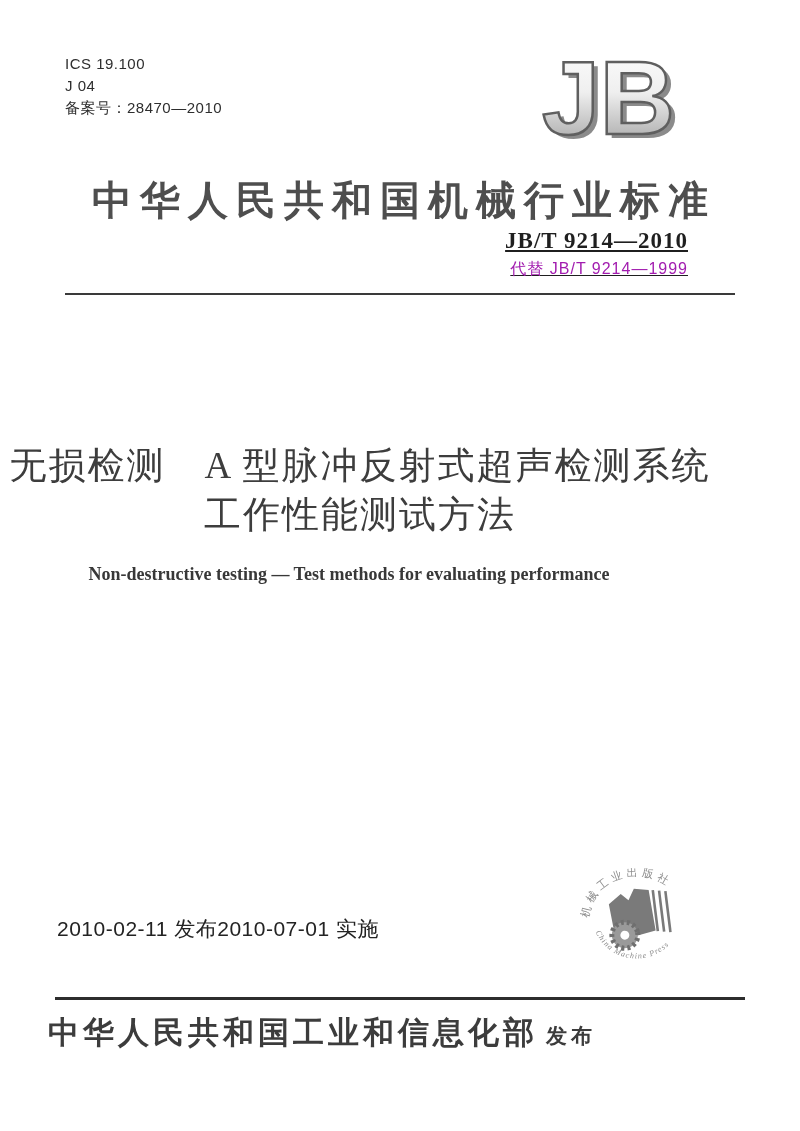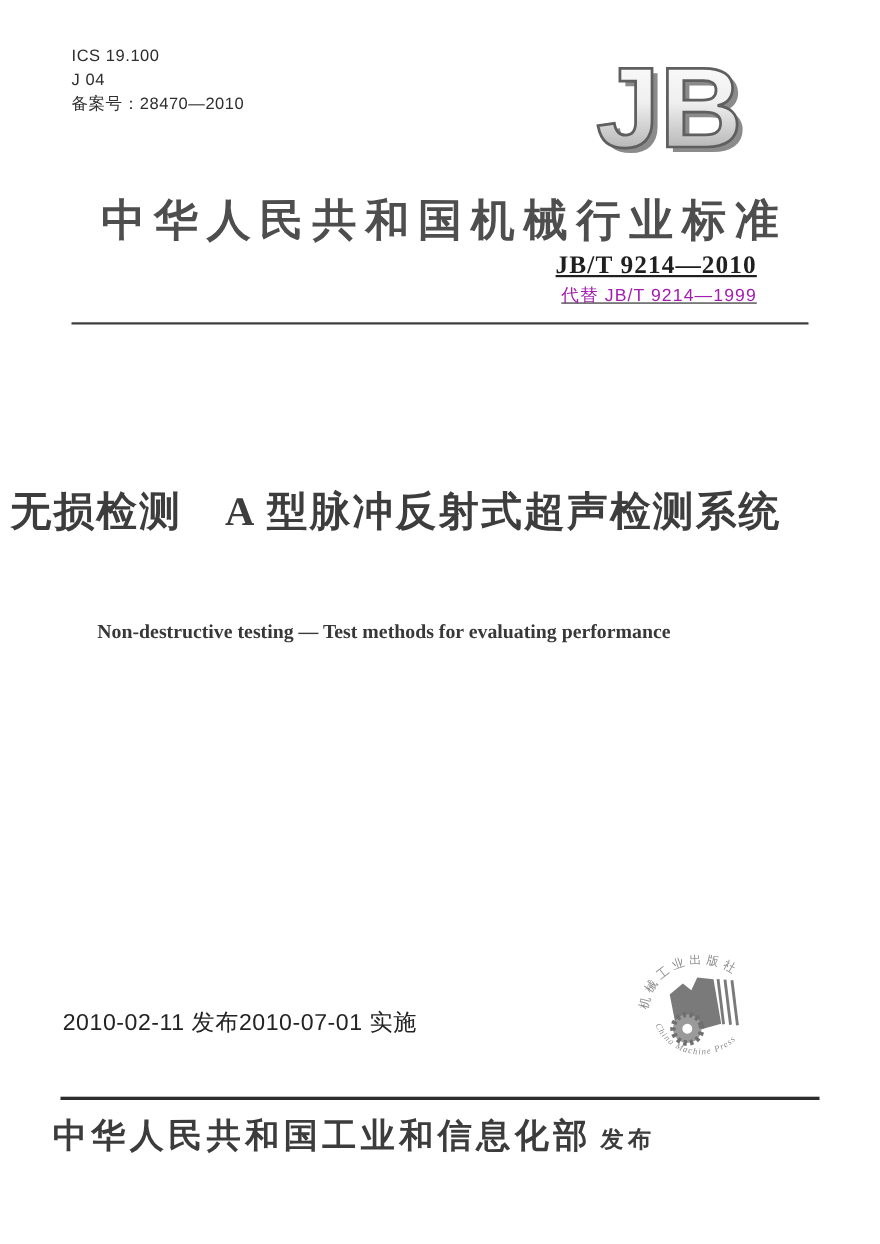--- a/index.html
+++ b/index.html
@@ -7,21 +7,21 @@
     position:relative;
     width:800px;height:1131px;
     margin:0 auto;
     background:#ffffff;
     font-family:"Liberation Sans",sans-serif;
     color:#333;
     overflow:hidden;
   }
   
   .meta{
-    position:absolute;left:65px;top:40px;
+    position:absolute;left:65px;top:53px;
     font-size:15px;line-height:21px;color:#2e2e2e;
     letter-spacing:0.5px;
   }
   .meta p{margin:0 0 1px 0;}
   
   .jb-logo{position:absolute;left:530px;top:38px;}
   
   .heading{
     position:absolute;left:65px;top:157px;width:670px;
     font-family:"Liberation Serif",serif;
@@ -43,21 +43,21 @@
   }
   .rule-top{
     position:absolute;left:65px;top:293px;width:670px;height:2px;
     background:#3a3a3a;
   }
   
   .title-block{
     position:absolute;left:0;top:441px;width:720px;
     text-align:center;
     font-family:"Liberation Serif",serif;
-    font-weight:bold;color:#3d3d3d;
+    font-weight:normal;color:#3d3d3d;
     font-size:37px;line-height:49px;letter-spacing:2px;
   }
   
   .title-en{
     position:absolute;left:0;top:560px;width:698px;
     text-align:center;
     font-family:"Liberation Serif",serif;
     font-weight:bold;color:#383838;
     font-size:18px;line-height:28px;
   }
@@ -115,20 +115,21 @@
 
   <div class="std-block">
     <div class="std-number">JB/T 9214—2010</div>
     <div class="std-replaces">代替 JB/T 9214—1999</div>
   </div>
 
   <div class="rule-top"></div>
 
   <div class="title-block">
     <div>无损检测　A 型脉冲反射式超声检测系统</div>
+    <div>工作性能测试方法</div>
   </div>
 
   <div class="title-en">
     <div>Non-destructive testing — Test methods for evaluating performance</div>
   </div>
 
   <div class="seal">
     <svg width="122" height="100" viewBox="0 0 122 100">
       <defs>
         <path id="sealArcTop" d="M 14,54 A 48,44 0 0 1 110,50" fill="none"></path>

